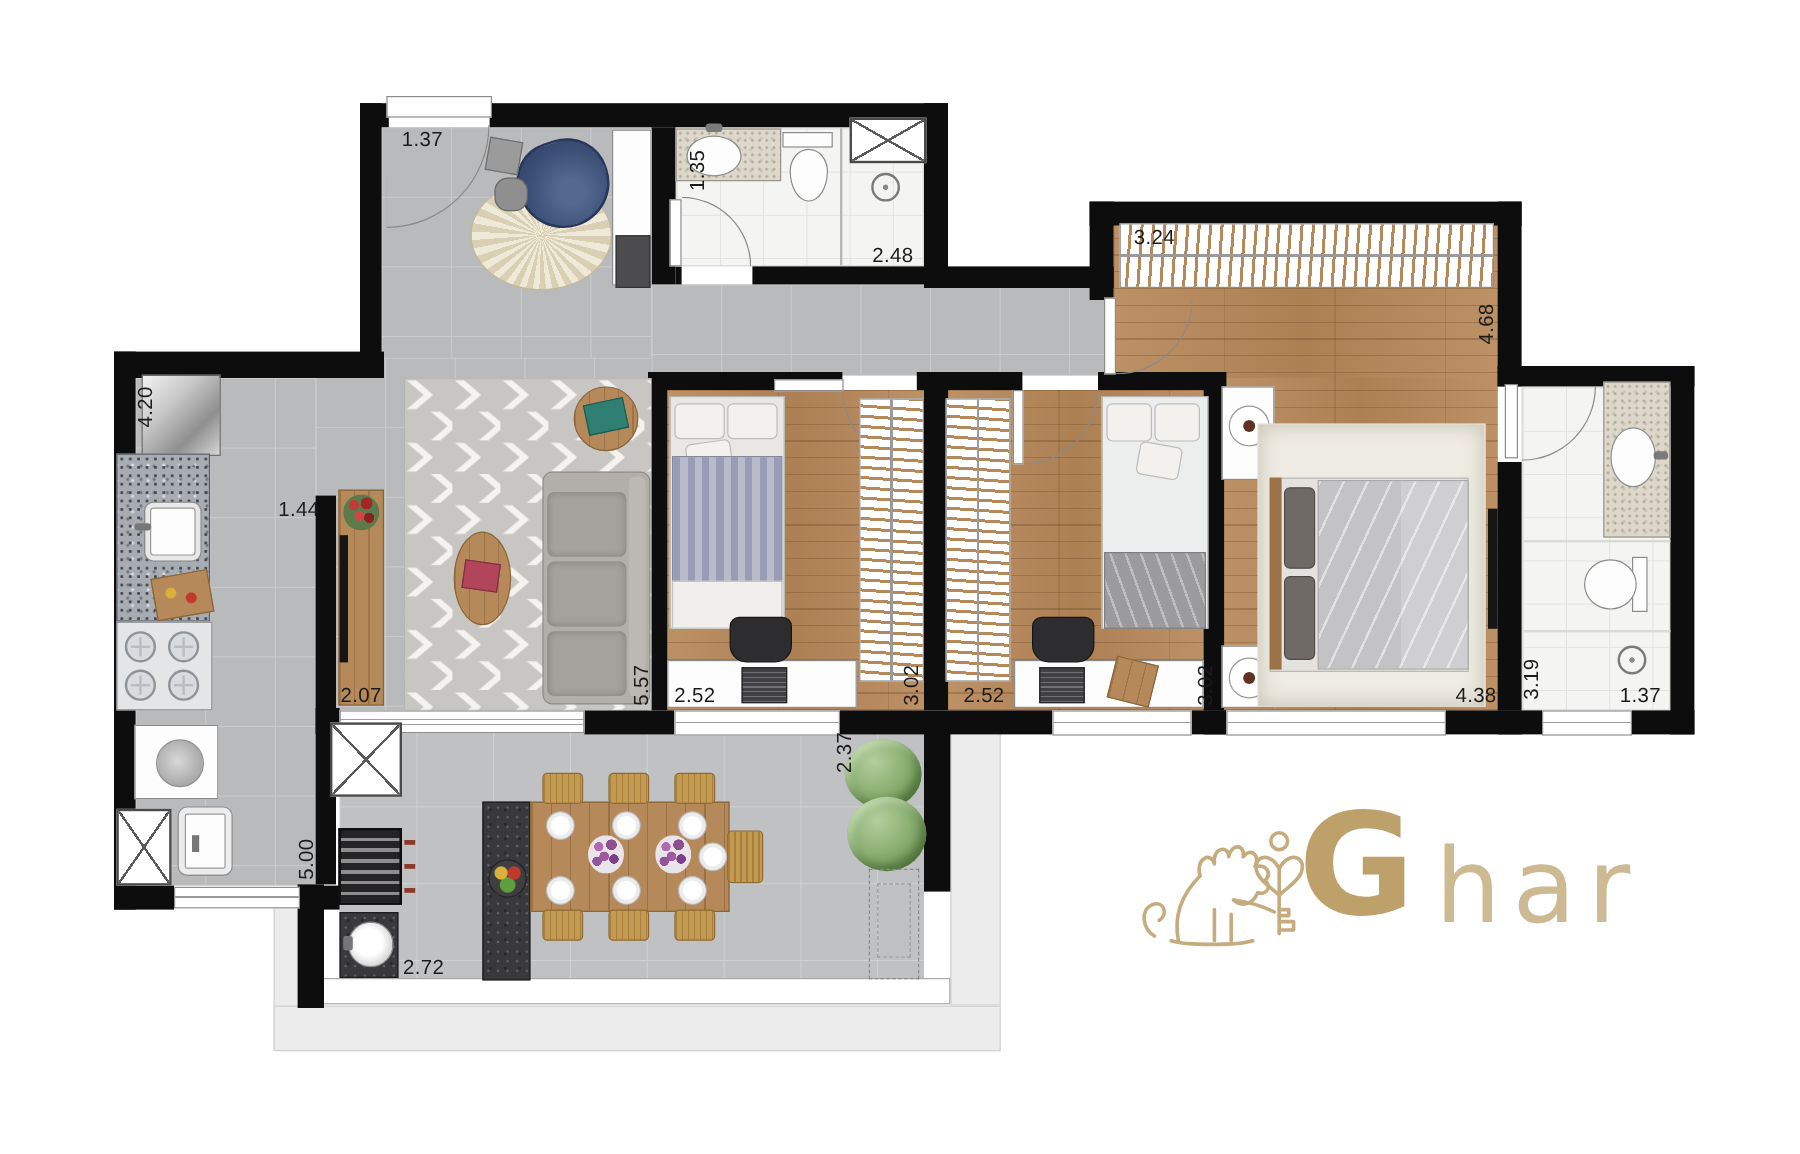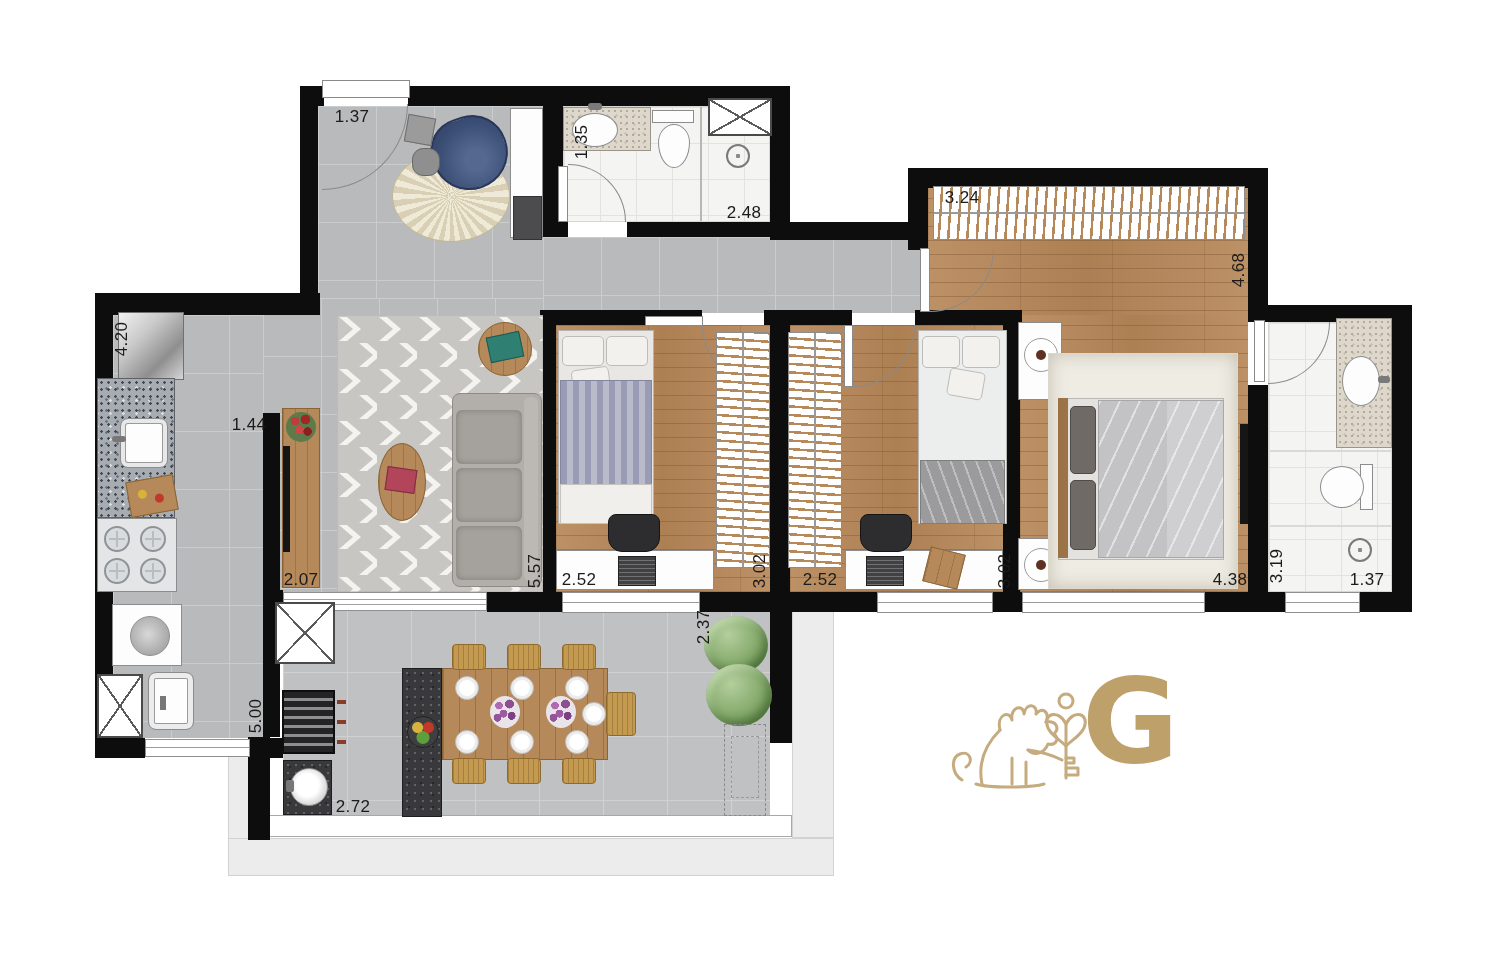--- a/index.html
+++ b/index.html
@@ -356,14 +356,15 @@
     <path d="M98,42 C108,40 112,48 106,54 C112,58 108,66 100,64 C96,74 86,76 80,70"></path>
     <path d="M64,104 V78 M78,104 V82"></path>
     <path d="M28,104 C40,108 84,108 96,104"></path>
     <path d="M80,70 C96,72 106,76 114,80"></path>
     <path d="M118,98 V44"></path>
     <path d="M118,44 C110,28 94,34 100,48 C104,56 112,60 118,66 C124,60 132,56 136,48 C142,34 126,28 118,44"></path>
     <circle cx="118" cy="21" r="7"></circle>
     <path d="M118,88 h12 v7 h-12 M118,78 h8 v5 h-8"></path>
   </svg>
   <div class="logo-g" style="left:1082px;top:662px;">G</div>
+  <div class="logo-rest" style="left:1196px;top:696px;">har</div>
 
 </div>
 
 </body></html>

